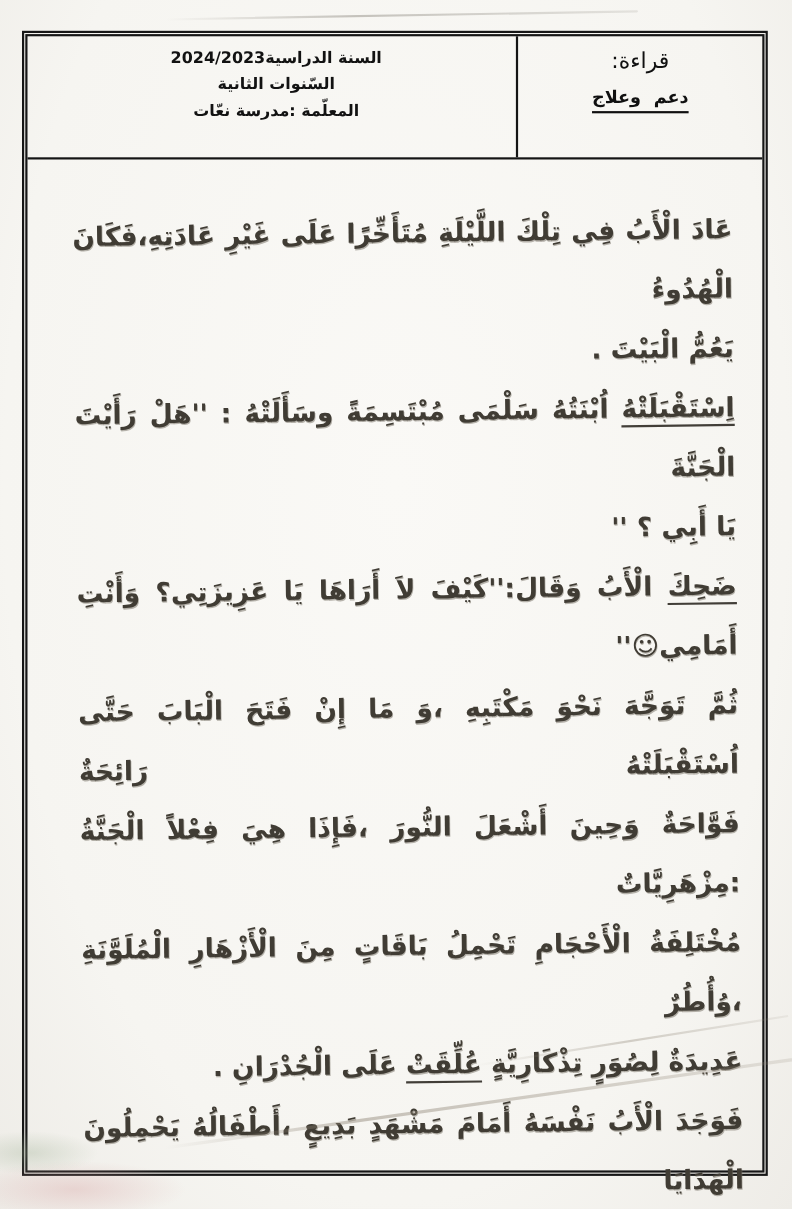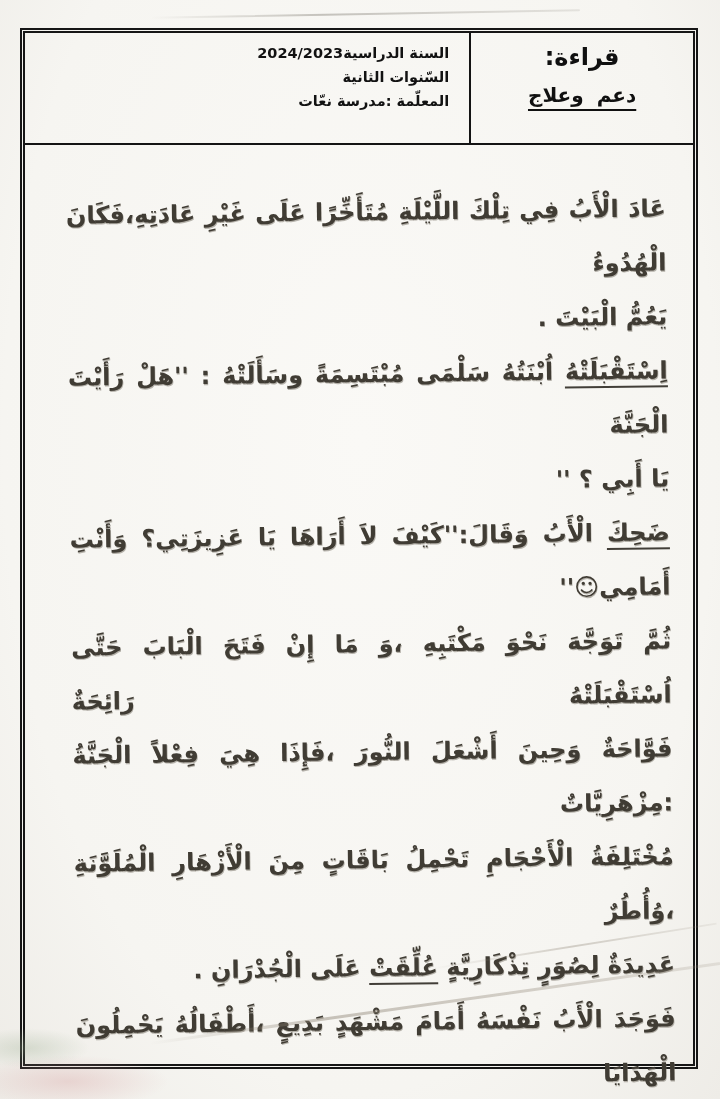--- a/index.html
+++ b/index.html
@@ -20,26 +20,26 @@
     background:transparent;
   }
   
   .hdr{
     display:flex;flex-direction:row;direction:rtl;
     height:110px;border-bottom:2px solid #141414;
   }
   .hcell{box-sizing:border-box;padding:5px 6px;}
   .cell-school{flex:0 0 35%;border-left:2px solid #141414;text-align:center;}
   .cell-subject{flex:0 0 33.5%;border-left:2px solid #141414;text-align:center;padding-top:10px;}
-  .cell-year{flex:1 1 auto;text-align:right;padding-top:8px;padding-right:20px;margin-left:22px;}
+  .cell-year{flex:1 1 auto;text-align:center;padding-top:8px;padding-right:20px;margin-left:22px;}
   .school-name{font-size:13.5px;font-weight:bold;color:#121212;white-space:nowrap;}
   .logo-wrap{margin-top:1px;display:flex;justify-content:center;}
-  .subject-label{font-size:24px;font-weight:bold;color:#101010;}
+  .subject-label{font-size:20px;font-weight:normal;color:#101010;}
   .subject-title{
-    font-size:20px;font-weight:bold;color:#101010;margin-top:12px;
+    font-size:16px;font-weight:bold;color:#101010;margin-top:12px;
     letter-spacing:2px;word-spacing:6px;
     text-decoration:underline;text-underline-offset:7px;text-decoration-thickness:2px;
   }
   .year-line{font-size:14.5px;font-weight:bold;color:#121212;line-height:24px;direction:rtl;}
   .year-line.ul{text-underline-offset:5px;text-decoration-thickness:1.5px;}
   
   .reading{
     direction:rtl;
     padding:36px 28px 0 40px;
     transform:rotate(-0.7deg);

